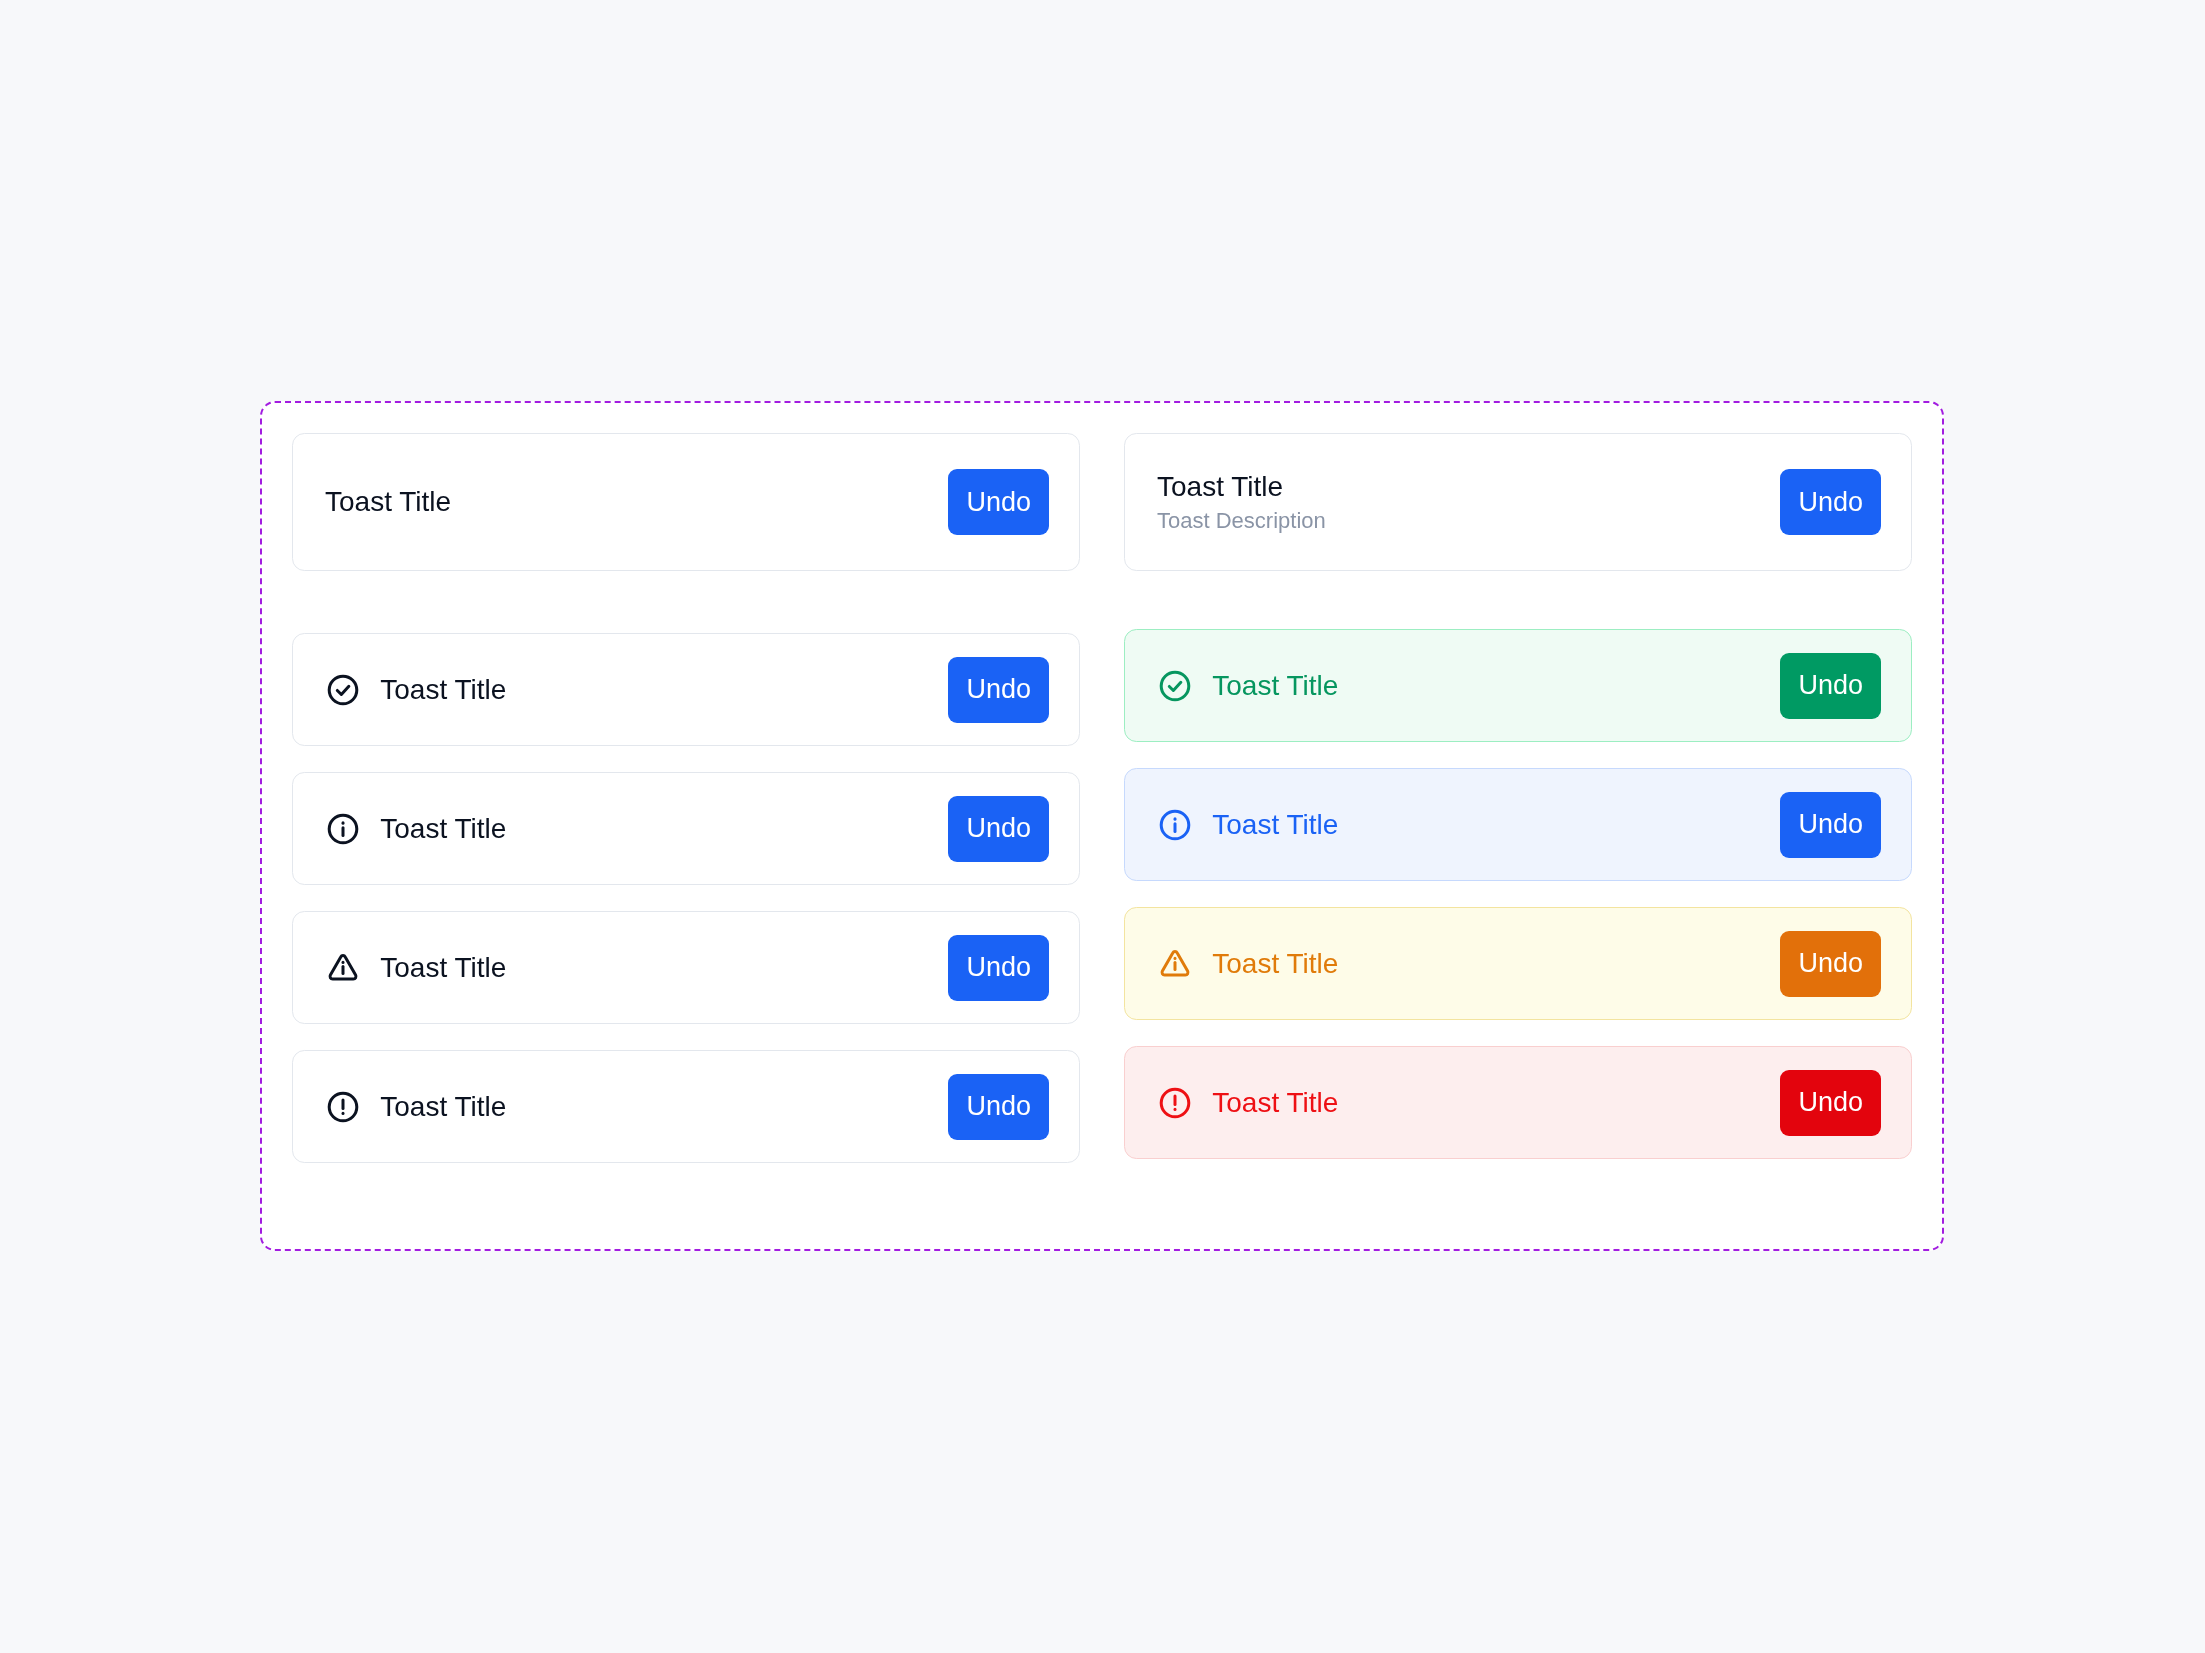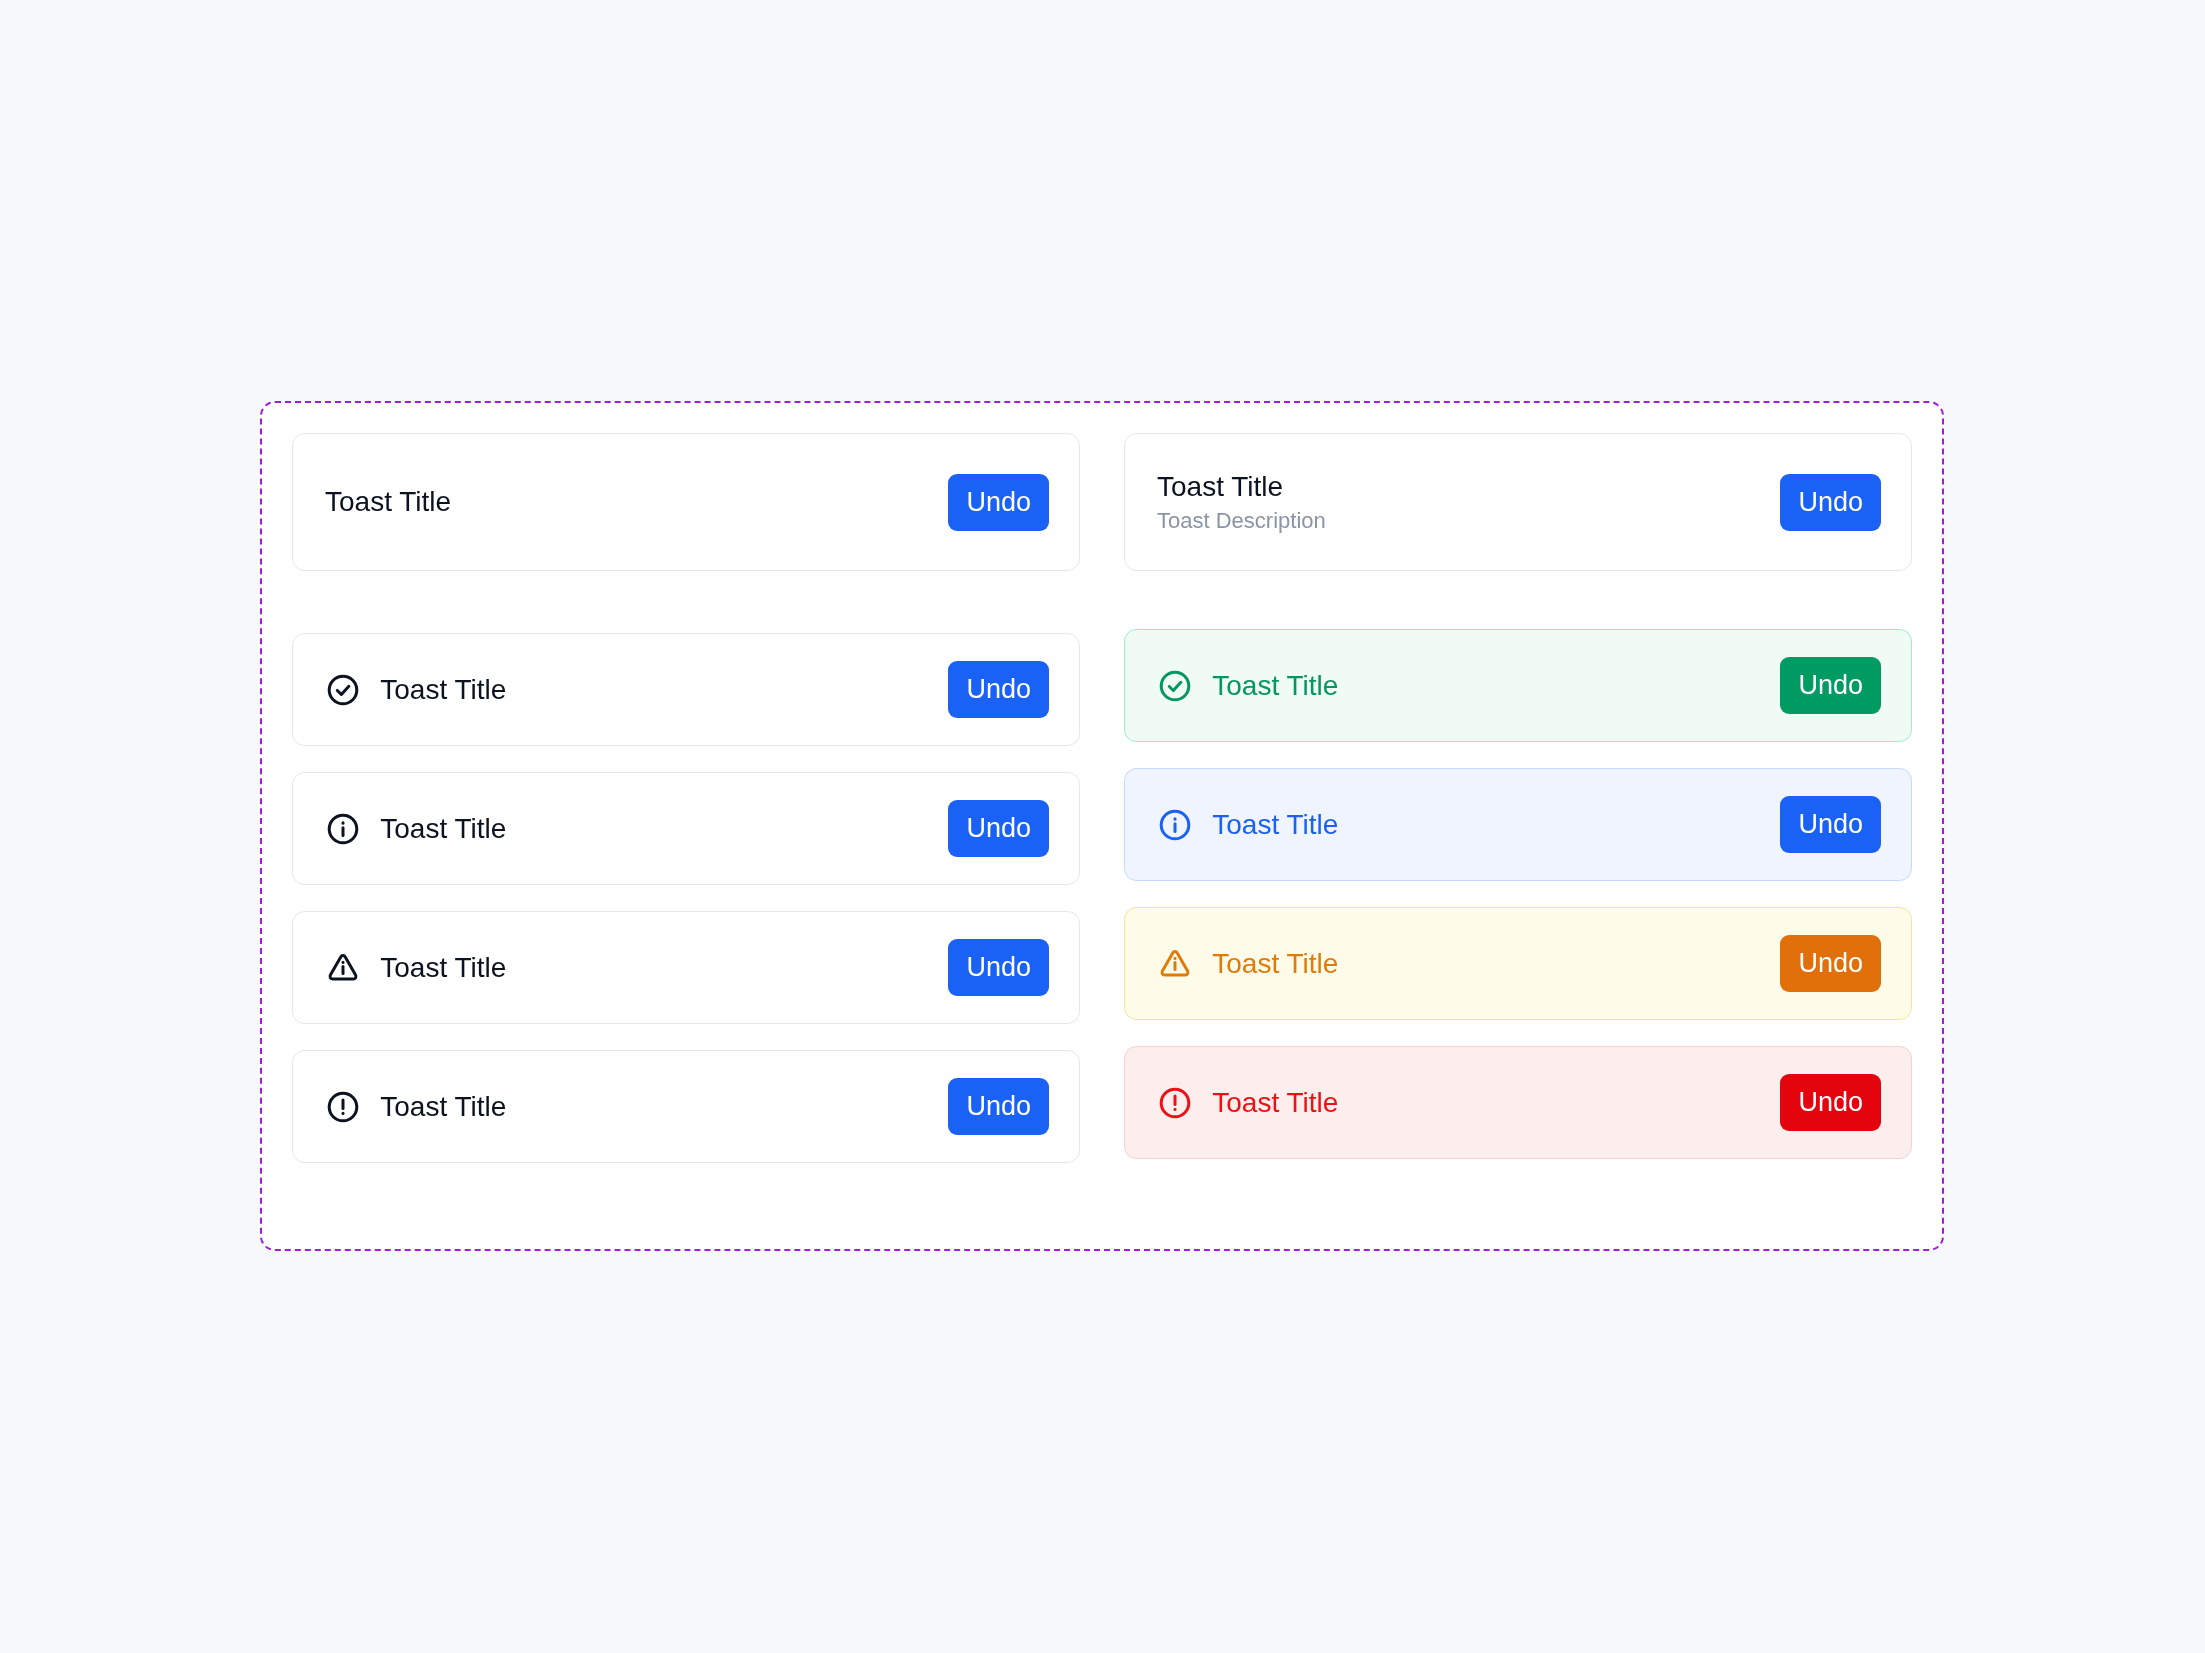--- a/index.html
+++ b/index.html
@@ -100,21 +100,21 @@
     flex: none;
     border: none;
     border-radius: 9px;
     background: #1a62f5;
     color: #ffffff;
     font-family: "Liberation Sans", sans-serif;
     font-size: 27px;
     line-height: 1;
     font-weight: 400;
     padding: 0 18px;
-    height: 57px;
+    height: 66px;
     cursor: pointer;
     display: flex;
     align-items: center;
     justify-content: center;
     white-space: nowrap;
   }
 
   
   .toast-icon {
     flex: none;

